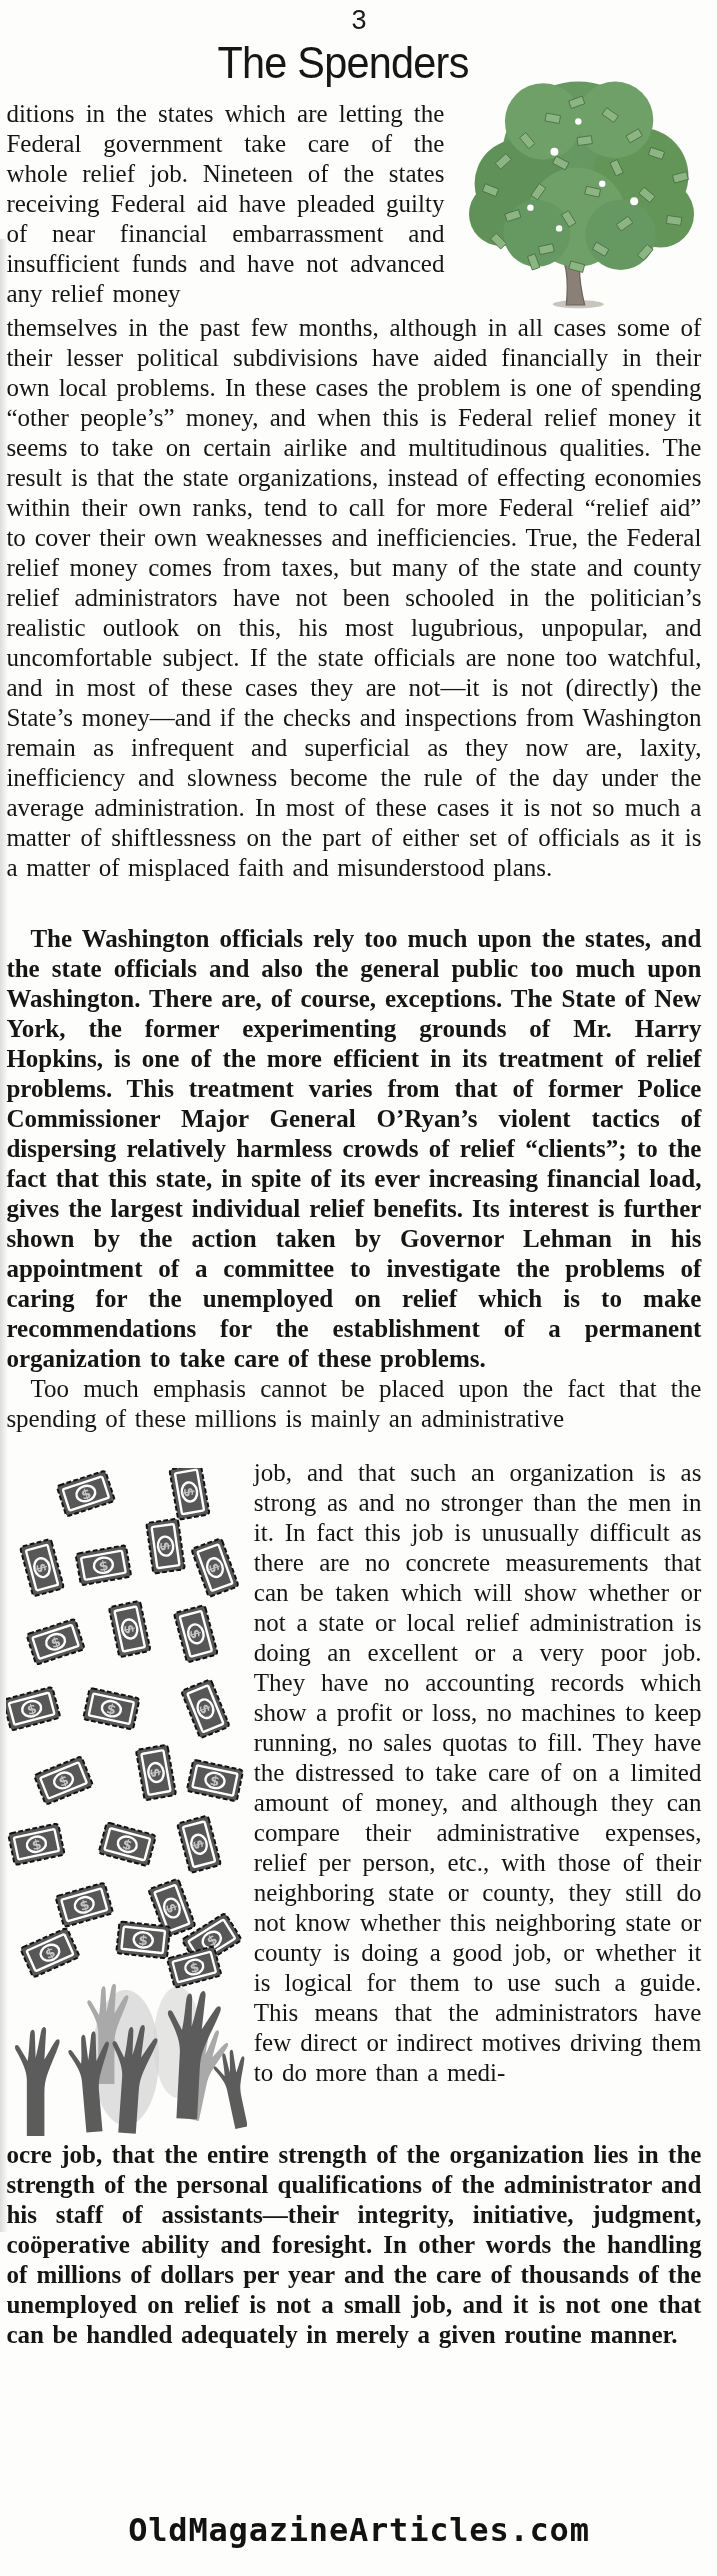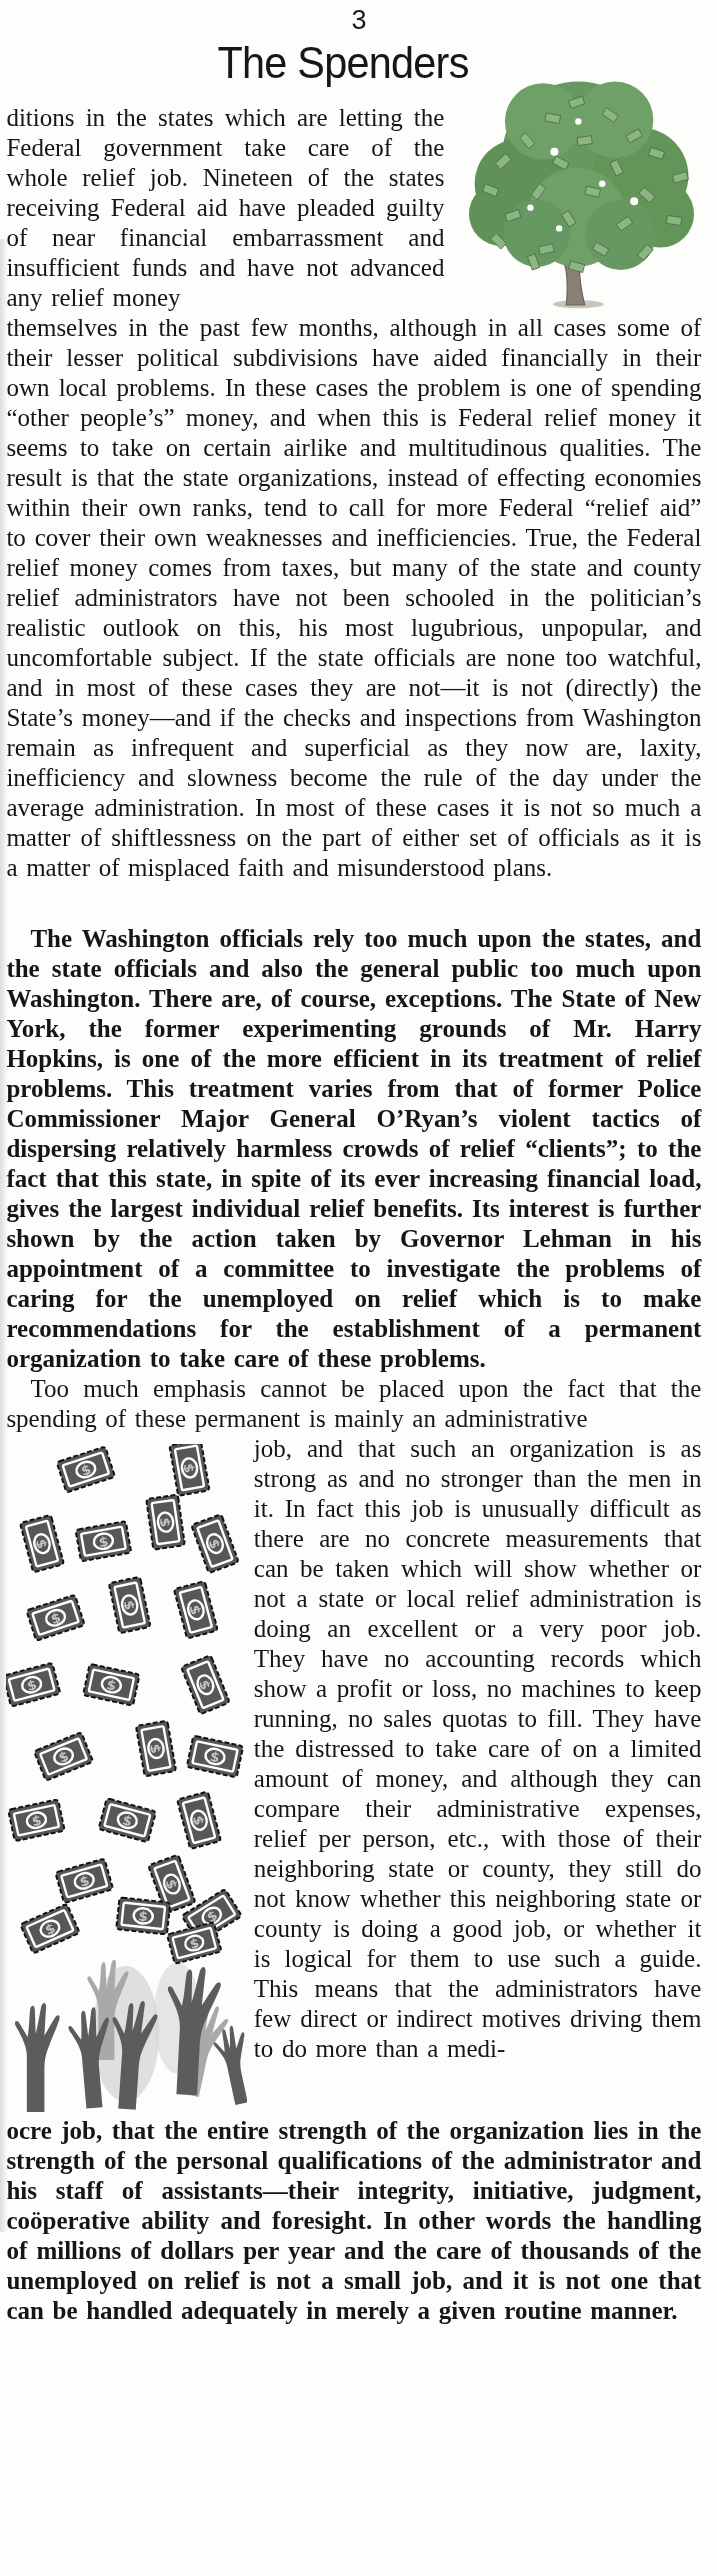--- a/index.html
+++ b/index.html
@@ -22,27 +22,27 @@
     position:absolute; top:37px; left:0; width:686px; text-align:center;
     font-family:"Liberation Sans",sans-serif; font-size:45px; font-weight:500;
     letter-spacing:-0.8px; color:#161616;
     transform:scaleX(.92); transform-origin:center top;
   }
   .flow {
     position:absolute; top:94px; left:6.4px; width:695px;
     font-size:25px; line-height:30px; text-align:justify; word-spacing:2.4px;
   }
   .flow p { margin:0; }
-  .p1-head { display:flex; align-items:flex-end; min-height:217px;gap:8px; }
+  .p1-head { display:flex; align-items:center; min-height:217px;gap:8px; }
   .p1-narrow { width:440px; }
   .tree-art { width:249px; flex:none; position:relative; }
   .tree-art svg { display:block; margin-top:-22px; margin-left:4.8px; }
   .p2 { margin-top:41px !important; text-indent:24px;font-weight:bold; }
   .p3-intro { text-indent:24px; }
-  .wrap-section { display:flex; align-items:flex-start; }
+  .wrap-section { display:flex; align-items:flex-start;margin-top:24px; }
   .money-art { width:241px; flex:none; }
   .money-art svg { display:block; margin-top:9.6px; }
   .wrap-text { flex:1; padding-left:6.4px; }
   .p3-tail { margin-top:4.8px !important;font-weight:bold; }
   .watermark {
     position:absolute; top:2511px; left:0; width:718px; text-align:center;
     font-family:"DejaVu Sans Mono","Liberation Mono",monospace;
     font-size:32px; font-weight:bold; letter-spacing:0.8px; color:#121212;
   }
 </style>
@@ -114,21 +114,21 @@
               <circle cx="128" cy="196" r="4"></circle>
           </g>
         </svg>
       </div>
     </div>
 
     <p>themselves in the past few months, although in all cases some of their lesser political subdivisions have aided financially in their own local problems.  In these cases the problem is one of spending “other people’s” money, and when this is Federal relief money it seems to take on certain airlike and multitudinous qualities.  The result is that the state organizations, instead of effecting economies within their own ranks, tend to call for more Federal “relief aid” to cover their own weaknesses and inefficiencies.  True, the Federal relief money comes from taxes, but many of the state and county relief administrators have not been schooled in the politician’s realistic outlook on this, his most lugubrious, unpopular, and uncomfortable subject.  If the state officials are none too watchful, and in most of these cases they are not—it is not (directly) the State’s money—and if the checks and inspections from Washington remain as infrequent and superficial as they now are, laxity, inefficiency and slowness become the rule of the day under the average administration.  In most of these cases it is not so much a matter of shiftlessness on the part of either set of officials as it is a matter of misplaced faith and misunderstood plans.</p>
 
     <p class="p2">The Washington officials rely too much upon the states, and the state officials and also the general public too much upon Washington.  There are, of course, exceptions.  The State of New York, the former experimenting grounds of Mr. Harry Hopkins, is one of the more efficient in its treatment of relief problems.  This treatment varies from that of former Police Commissioner Major General O’Ryan’s violent tactics of dispersing relatively harmless crowds of relief “clients”; to the fact that this state, in spite of its ever increasing financial load, gives the largest individual relief benefits.  Its interest is further shown by the action taken by Governor Lehman in his appointment of a committee to investigate the problems of caring for the unemployed on relief which is to make recommendations for the establishment of a permanent organization to take care of these problems.</p>
 
-    <p class="p3-intro">Too much emphasis cannot be placed upon the fact that the spending of these permanent is mainly an administrative</p>
+    <p class="p3-intro">Too much emphasis cannot be placed upon the fact that the spending of these millions is mainly an administrative</p>
 
     <div class="wrap-section">
       <div class="money-art">
         <svg width="241" height="668" viewBox="0 0 302 838" style="font-size:31px">
           <defs>
             <g id="bill">
               <rect x="-32" y="-20" width="64" height="40" rx="4" fill="#575757" stroke="#111111" stroke-width="2.5" stroke-dasharray="6 3"></rect>
               <rect x="-26" y="-14" width="52" height="28" rx="2" fill="none" stroke="#ffffff" stroke-width="3"></rect>
               <ellipse cx="0" cy="0" rx="12" ry="9.5" fill="none" stroke="#ffffff" stroke-width="3"></ellipse>
               <text x="0" y="6.5" font-family="DejaVu Sans, sans-serif" font-size="17" font-weight="bold" fill="#c4c4c4" text-anchor="middle">$</text>
@@ -177,14 +177,15 @@
             <use href="#bill" transform="translate(236,626) rotate(-15) scale(0.95)"></use>
           </g>
         </svg>
       </div>
       <p class="wrap-text">job, and that such an organization is as strong as and no stronger than the men in it.  In fact this job is unusually difficult as there are no concrete measurements that can be taken which will show whether or not a state or local relief administration is doing an excellent or a very poor job.  They have no accounting records which show a profit or loss, no machines to keep running, no sales quotas to fill.  They have the distressed to take care of on a limited amount of money, and although they can compare their administrative expenses, relief per person, etc., with those of their neighboring state or county, they still do not know whether this neighboring state or county is doing a good job, or whether it is logical for them to use such a guide.  This means that the administrators have few direct or indirect motives driving them to do more than a medi-</p>
     </div>
 
     <p class="p3-tail">ocre job, that the entire strength of the organization lies in the strength of the personal qualifications of the administrator and his staff of assistants—their integrity, initiative, judgment, coöperative ability and foresight. In other words the handling of millions of dollars per year and the care of thousands of the unemployed on relief is not a small job, and it is not one that can be handled adequately in merely a given routine manner.</p>
   </div>
 
+  <div class="watermark">OldMagazineArticles.com</div>
 </div>
 
 
 </body></html>

